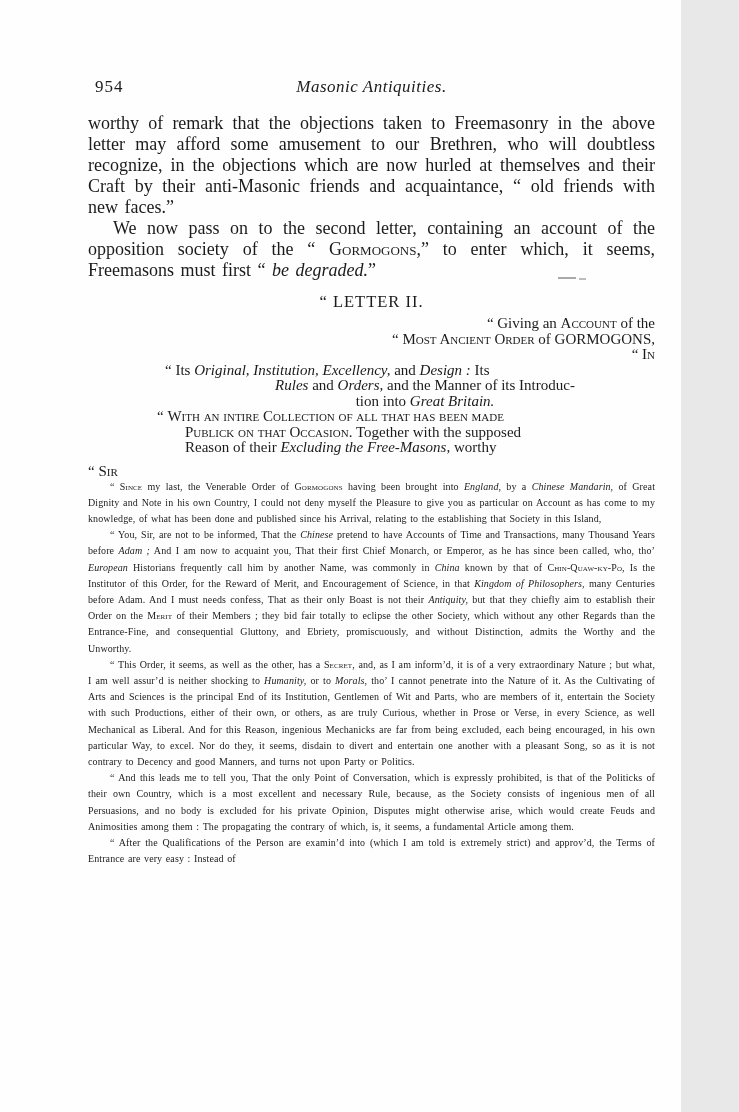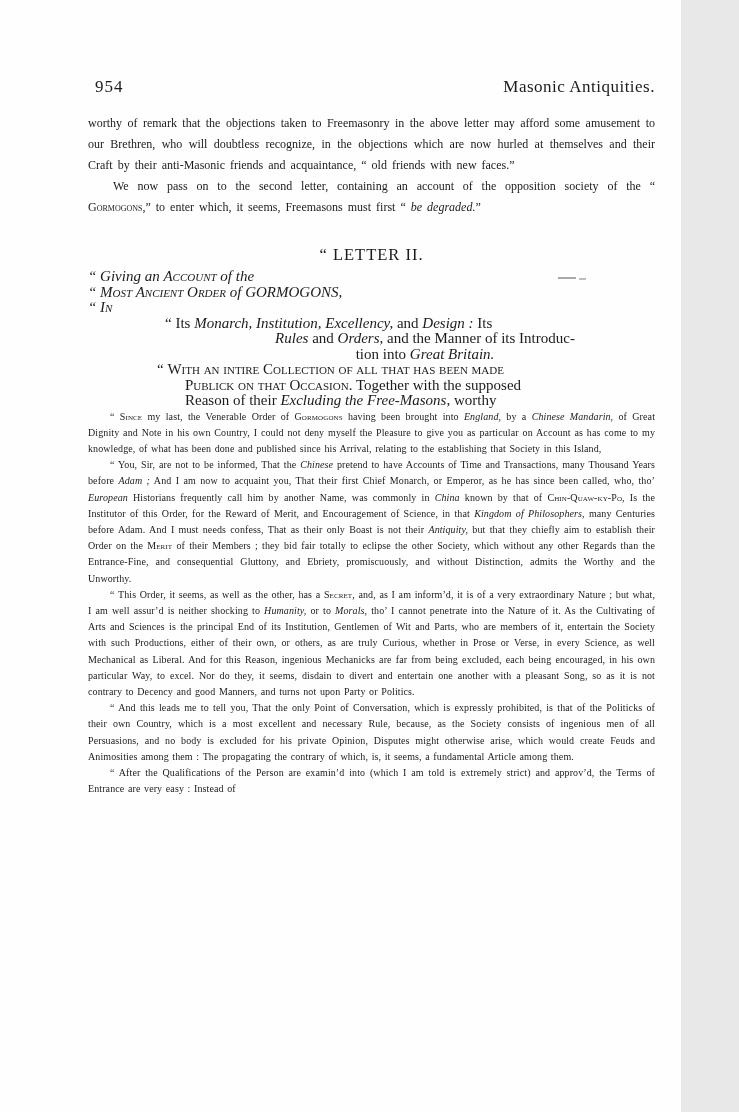--- a/index.html
+++ b/index.html
@@ -31,41 +31,42 @@
     line-height: 22px;
   }
   .page-number {
     position: absolute;
     left: 7px;
     top: 0;
     letter-spacing: 1px;
   }
   .running-title {
     display: block;
-    text-align: right;
+    text-align: center;
+    font-style: italic;
     letter-spacing: 0.5px;
   }
   
   .intro {
     margin: 0;
-    font-size: 12px;
+    font-size: 18px;
     line-height: 21px;
     text-align: justify;
     word-spacing: 2px;
   }
   .intro.first-line-flush { text-indent: 0; margin-top: 15px; }
   .intro.indented { text-indent: 25px; }
   
   .letter-heading {
-    margin-top: 28px;
+    margin-top: 12px;
     font-size: 15px;
     line-height: 15.5px;
   }
   .head-line { white-space: nowrap; }
-  .head-line.center { text-align: left; font-style: italic; }
+  .head-line.center { text-align: right; }
   .head-line.letter-ii {
     text-align: center;
     font-size: 16.5px;
     line-height: 18px;
     margin-bottom: 5px;
     letter-spacing: 1px;
   }
   .head-line.ind-a { margin-left: 77px; }
   .head-line.ind-b { margin-left: 107px; text-align: center; }
   .head-line.ind-c { margin-left: 69px; }
@@ -127,28 +128,29 @@
     </div>
 
     <p class="intro first-line-flush"><span>worthy of remark that the objections taken to Freemasonry in the above letter may afford some amusement to our Brethren, who will doubtless recognize, in the objections which are now hurled at themselves and their Craft by their anti-Masonic friends and acquaintance, “ old friends with new faces.”</span></p>
     <p class="intro indented"><span>We now pass on to the second letter, containing an account of the opposition society of the “ </span><span class="sc">Gormogons</span><span>,” to enter which, it seems, Freemasons must first “ </span><span class="i">be degraded.</span><span>”</span></p>
 
     <div class="letter-heading">
       <div class="head-line letter-ii"><span>“ LETTER II.</span></div>
       <div class="head-line center"><span>“ Giving an </span><span class="sc">Account</span><span> of the</span></div>
       <div class="head-line center"><span>“ </span><span class="sc">Most Ancient Order</span><span> of GORMOGONS,</span></div>
       <div class="head-line center"><span>“ </span><span class="sc">In</span></div>
-      <div class="head-line ind-a"><span>“ Its </span><span class="i">Monarch,</span><span> </span><span class="i">Institution,</span><span> </span><span class="i">Excellency,</span><span> and </span><span class="i">Design :</span><span>  Its</span></div>
+      <div class="head-line ind-a"><span>“ Its </span><span class="i">Original,</span><span> </span><span class="i">Institution,</span><span> </span><span class="i">Excellency,</span><span> and </span><span class="i">Design :</span><span>  Its</span></div>
       <div class="head-line ind-b"><span class="i">Rules</span><span> and </span><span class="i">Orders,</span><span> and the Manner of its Introduc-</span></div>
       <div class="head-line ind-b"><span>tion into </span><span class="i">Great Britain.</span></div>
       <div class="head-line ind-c"><span>“ </span><span class="sc">With an intire Collection of all that has been made</span></div>
       <div class="head-line ind-d"><span class="sc">Publick on that Occasion.</span><span> Together with the supposed</span></div>
       <div class="head-line ind-d"><span>Reason of their </span><span class="i">Excluding the Free-Masons,</span><span> worthy</span></div>
     </div>
 
+    <div class="salutation"><span>“ </span><span class="sc">Sir</span></div>
 
     <p class="body-para"><span>“ </span><span class="sc">Since</span><span> my last, the Venerable Order of </span><span class="sc">Gormogons</span><span> having been brought into </span><span class="i">England,</span><span> by a </span><span class="i">Chinese Mandarin,</span><span> of Great Dignity and Note in his own Country, I could not deny myself the Pleasure to give you as particular on Account as has come to my knowledge, of what has been done and published since his Arrival, relating to the establishing that Society in this Island,</span></p>
     <p class="body-para"><span>“ You, Sir, are not to be informed, That the </span><span class="i">Chinese</span><span> pretend to have Accounts of Time and Transactions, many Thousand Years before </span><span class="i">Adam ;</span><span> And I am now to acquaint you, That their first Chief Monarch, or Emperor, as he has since been called, who, tho’ </span><span class="i">European</span><span> Historians frequently call him by another Name, was commonly in </span><span class="i">China</span><span> known by that of </span><span class="sc">Chin-Quaw-ky-Po</span><span>, Is the Institutor of this Order, for the Reward of Merit, and Encouragement of Science, in that </span><span class="i">Kingdom of Philosophers,</span><span> many Centuries before Adam. And I must needs confess, That as their only Boast is not their </span><span class="i">Antiquity,</span><span> but that they chiefly aim to establish their Order on the </span><span class="sc">Merit</span><span> of their Members ; they bid fair totally to eclipse the other Society, which without any other Regards than the Entrance-Fine, and consequential Gluttony, and Ebriety, promiscuously, and without Distinction, admits the Worthy and the Unworthy.</span></p>
     <p class="body-para"><span>“ This Order, it seems, as well as the other, has a </span><span class="sc">Secret</span><span>, and, as I am inform’d, it is of a very extraordinary Nature ; but what, I am well assur’d is neither shocking to </span><span class="i">Humanity,</span><span> or to </span><span class="i">Morals,</span><span> tho’ I cannot penetrate into the Nature of it. As the Cultivating of Arts and Sciences is the principal End of its Institution, Gentlemen of Wit and Parts, who are members of it, entertain the Society with such Productions, either of their own, or others, as are truly Curious, whether in Prose or Verse, in every Science, as well Mechanical as Liberal. And for this Reason, ingenious Mechanicks are far from being excluded, each being encouraged, in his own particular Way, to excel. Nor do they, it seems, disdain to divert and entertain one another with a pleasant Song, so as it is not contrary to Decency and good Manners, and turns not upon Party or Politics.</span></p>
     <p class="body-para"><span>“ And this leads me to tell you, That the only Point of Conversation, which is expressly prohibited, is that of the Politicks of their own Country, which is a most excellent and necessary Rule, because, as the Society consists of ingenious men of all Persuasions, and no body is excluded for his private Opinion, Disputes might otherwise arise, which would create Feuds and Animosities among them : The propagating the contrary of which, is, it seems, a fundamental Article among them.</span></p>
     <p class="body-para"><span>“ After the Qualifications of the Person are examin’d into (which I am told is extremely strict) and approv’d, the Terms of Entrance are very easy : Instead of</span></p>
 
   </div>
 </div>
 

